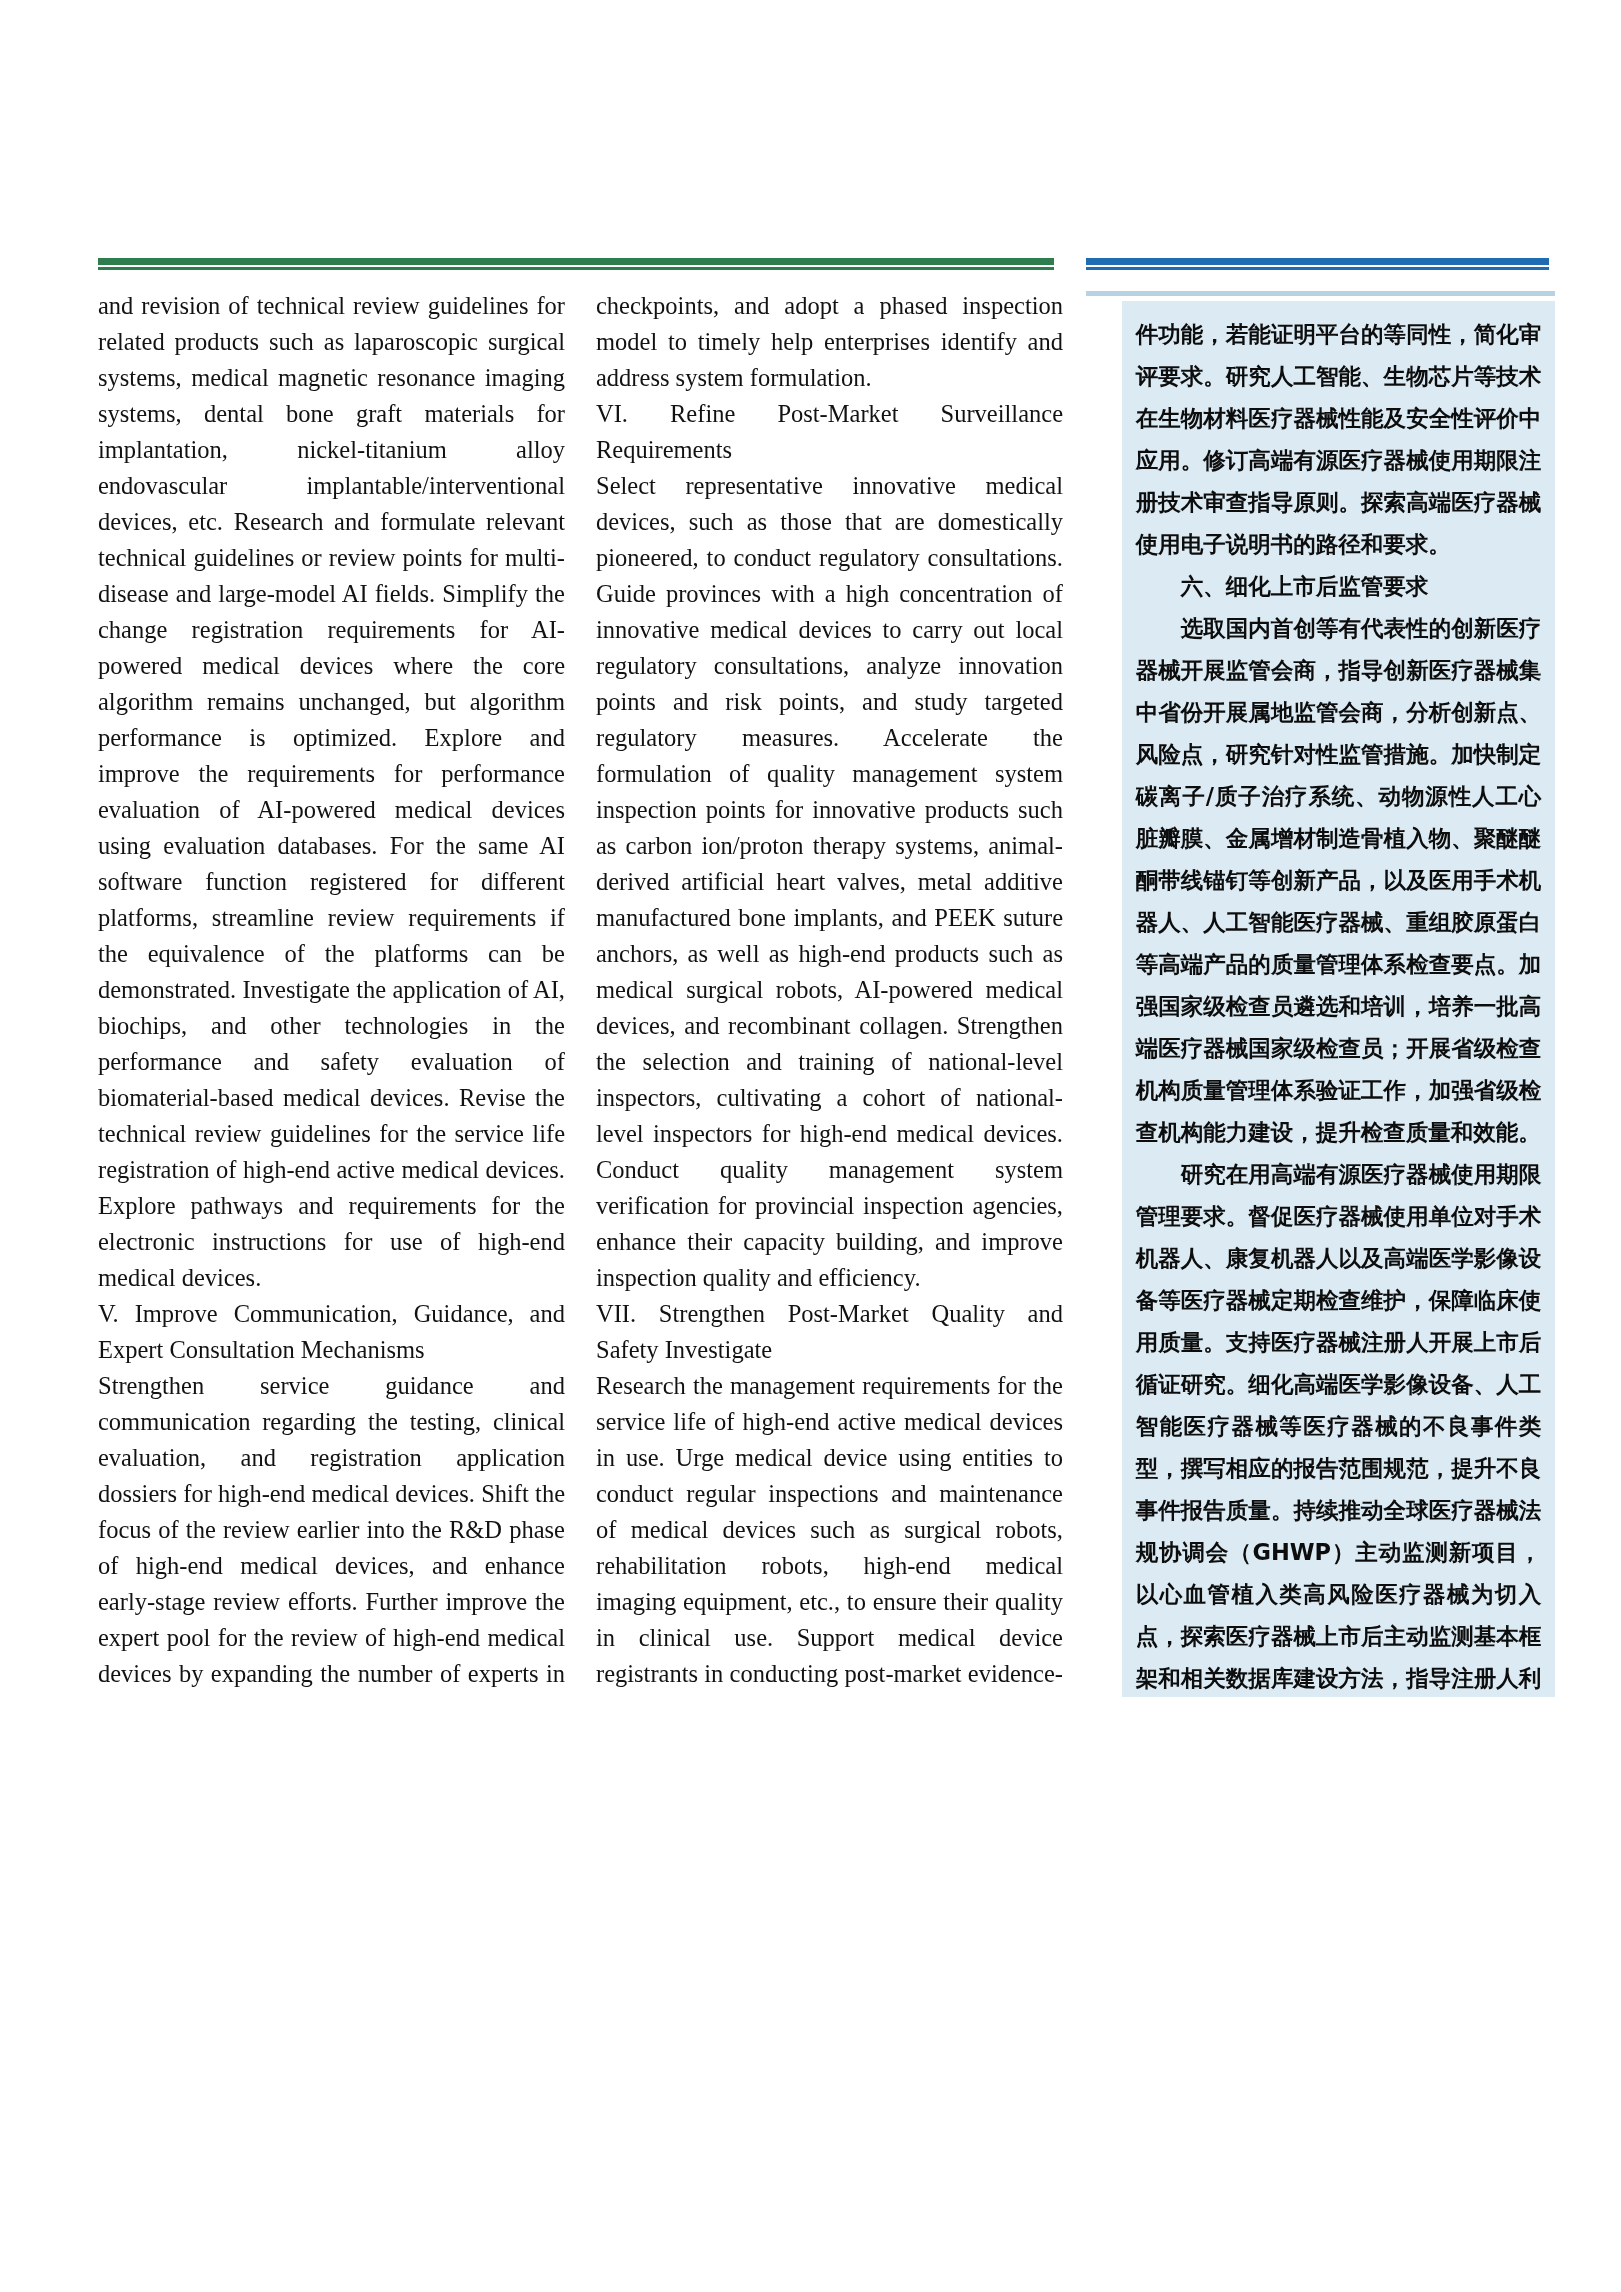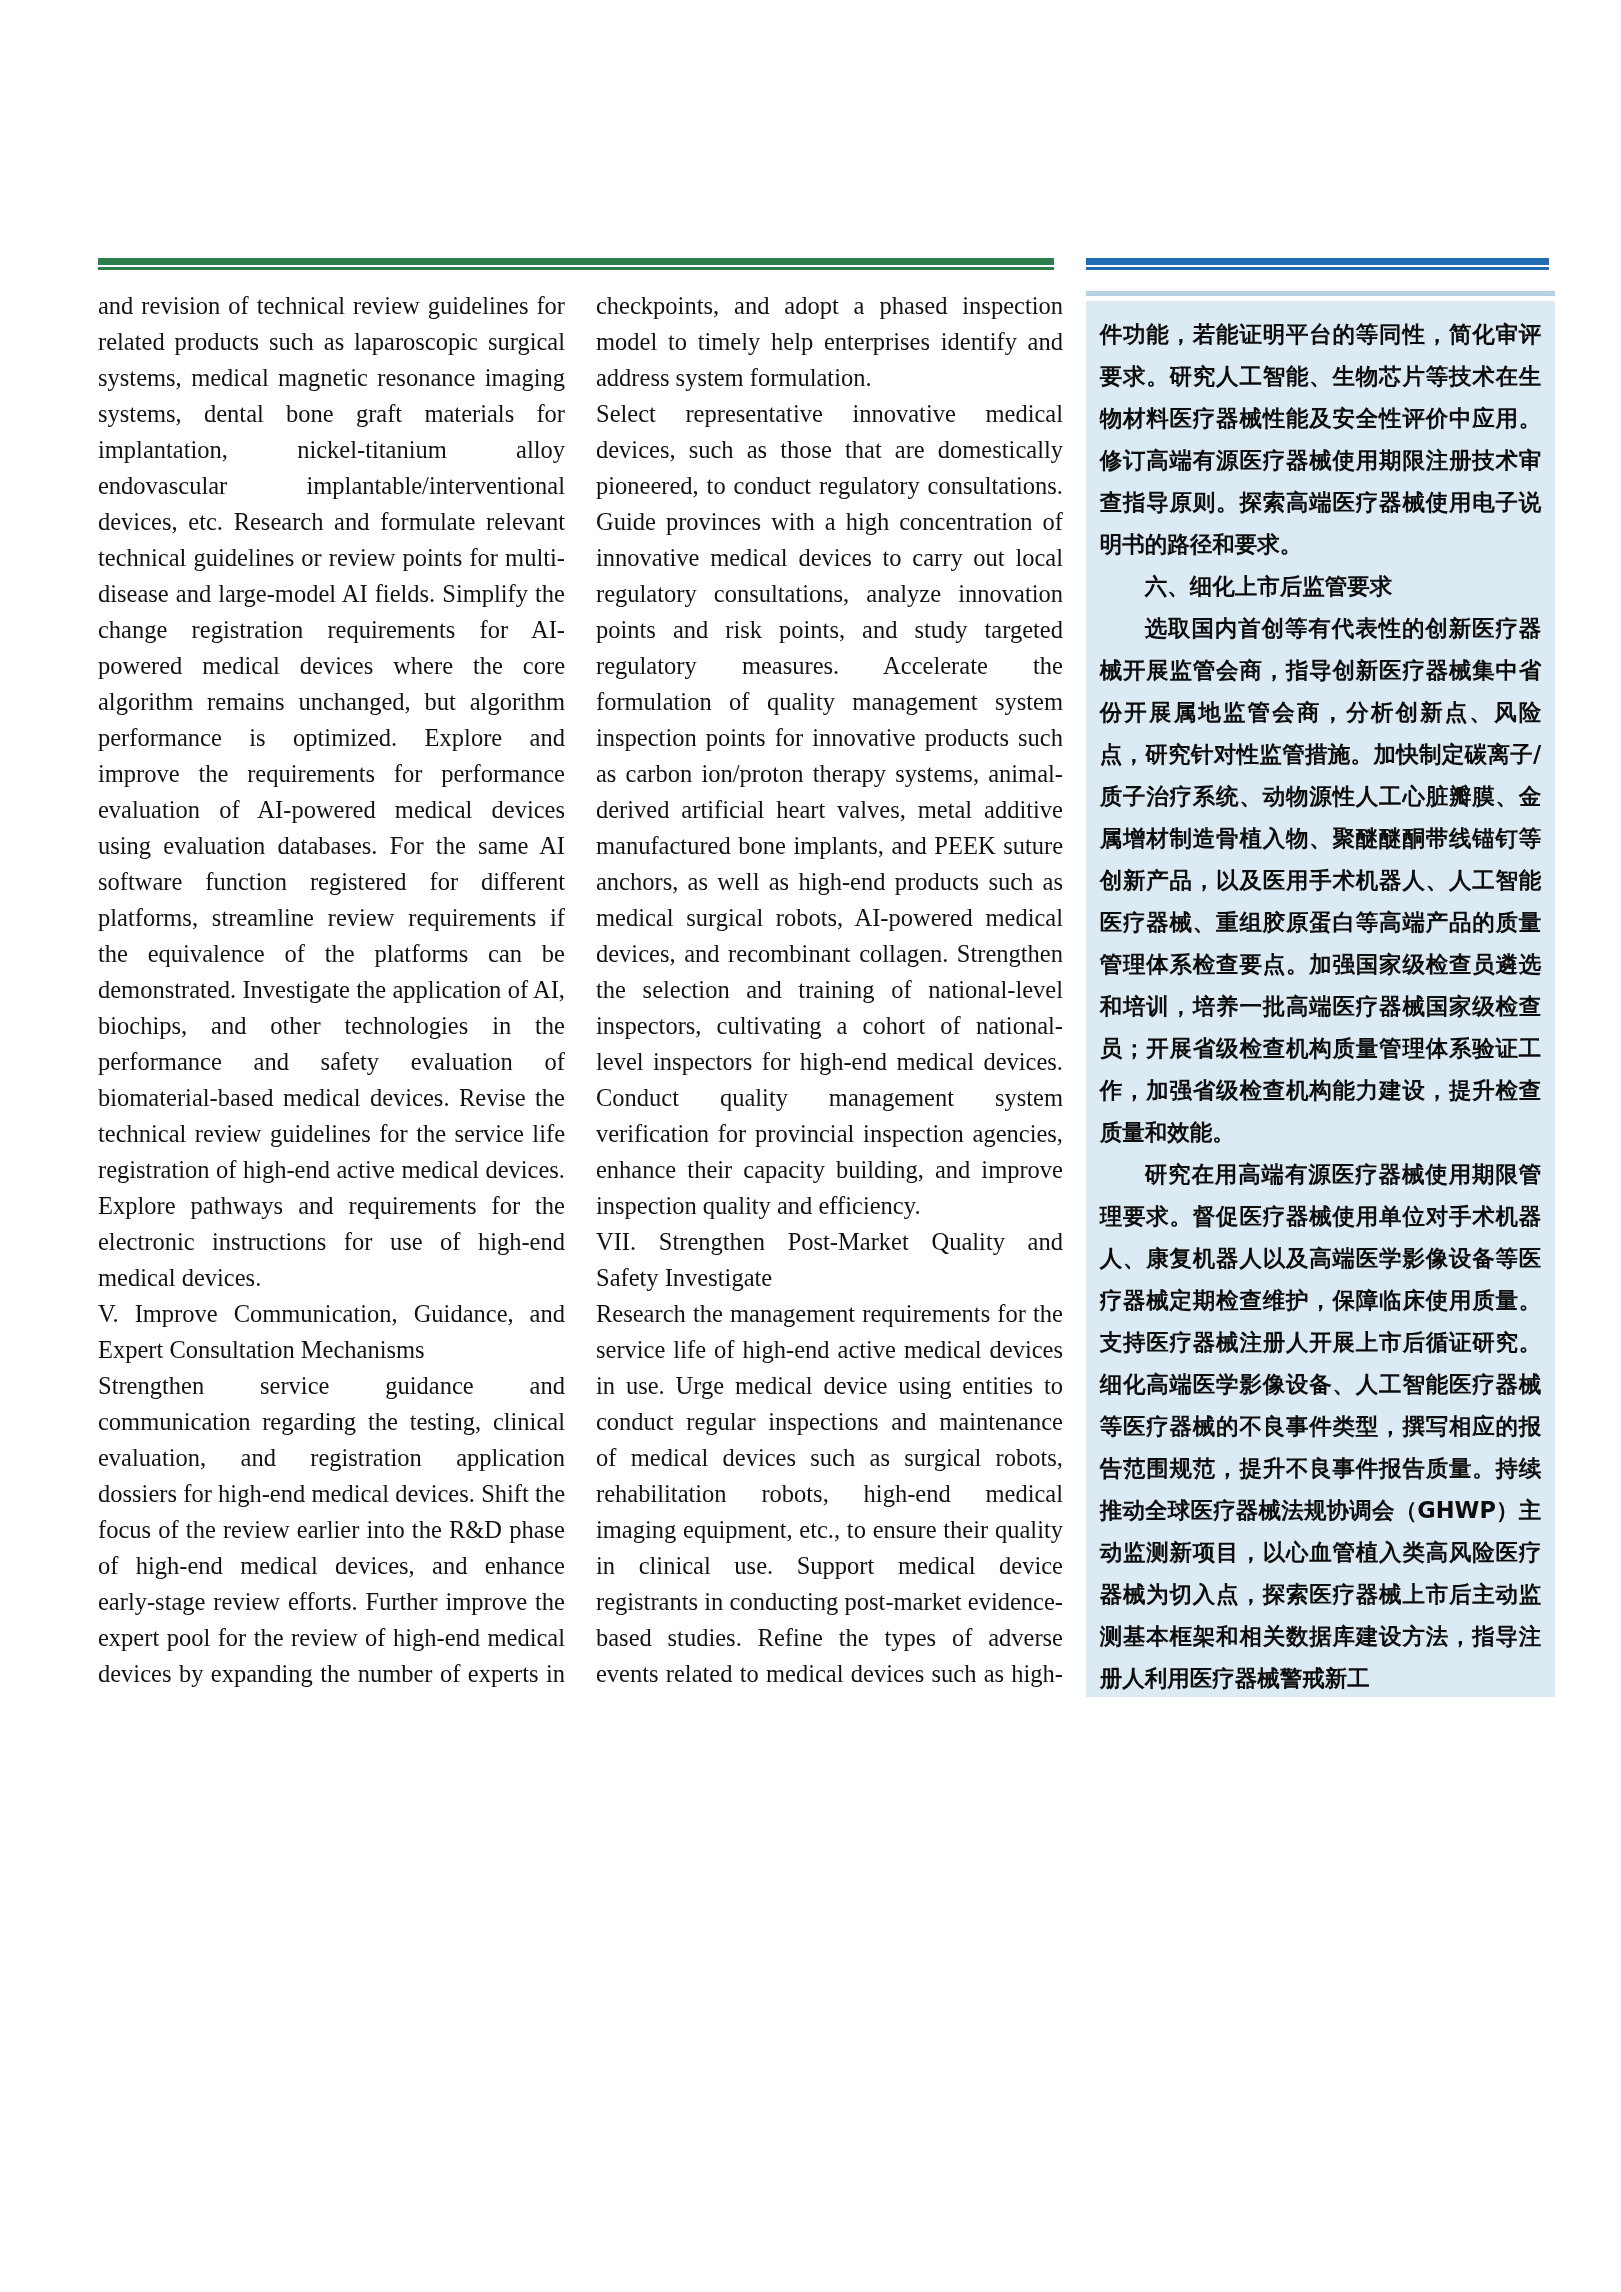--- a/index.html
+++ b/index.html
@@ -50,20 +50,21 @@
     flex-direction: column;
   }
   .panel-edge { height: 4.9px; background: #b7d3e3; }
   .panel-gap  { height: 4.9px; background: #ffffff; }
   .panel-body {
     flex: 1;
     background: #dcebf3;
     padding: 11.8px 13.7px 9.8px 13.7px;
     box-sizing: border-box;
     overflow: hidden;
+    margin-left: 36px;
   }
   .panel-body p {
     margin: 0;
     font-family: "DejaVu Sans", sans-serif;
     font-weight: bold;
     font-size: 22.5px;
     line-height: 42px;
     text-align: justify;
     color: #0d0d0d;
   }
@@ -107,20 +108,21 @@
   </div>
 
   <div class="col col-left">
     <p>and revision of technical review guidelines for related products such as laparoscopic surgical systems, medical magnetic resonance imaging systems, dental bone graft materials for implantation, nickel-titanium alloy endovascular implantable/interventional devices, etc. Research and formulate relevant technical guidelines or review points for multi-disease and large-model AI fields. Simplify the change registration requirements for AI-powered medical devices where the core algorithm remains unchanged, but algorithm performance is optimized. Explore and improve the requirements for performance evaluation of AI-powered medical devices using evaluation databases. For the same AI software function registered for different platforms, streamline review requirements if the equivalence of the platforms can be demonstrated. Investigate the application of AI, biochips, and other technologies in the performance and safety evaluation of biomaterial-based medical devices. Revise the technical review guidelines for the service life registration of high-end active medical devices. Explore pathways and requirements for the electronic instructions for use of high-end medical devices.</p>
     <p>V. Improve Communication, Guidance, and Expert Consultation Mechanisms</p>
     <p class="flow">Strengthen service guidance and communication regarding the testing, clinical evaluation, and registration application dossiers for high-end medical devices. Shift the focus of the review earlier into the R&amp;D phase of high-end medical devices, and enhance early-stage review efforts. Further improve the expert pool for the review of high-end medical devices by expanding the number of experts in related active devices, medical materials, and clinical fields, and broadening the professional and research areas covered by the expert pool. Establish a long-term mechanism for intellectual support from experts to provide suggestions and measures for cutting-edge high-end medical devices. Explore mechanisms to advance the registration system inspections of innovative high-end medical devices earlier, advance inspection</p>
   </div>
 
   <div class="col col-mid">
     <p>checkpoints, and adopt a phased inspection model to timely help enterprises identify and address system formulation.</p>
+    <p>VI. Refine Post-Market Surveillance Requirements</p>
     <p>Select representative innovative medical devices, such as those that are domestically pioneered, to conduct regulatory consultations. Guide provinces with a high concentration of innovative medical devices to carry out local regulatory consultations, analyze innovation points and risk points, and study targeted regulatory measures. Accelerate the formulation of quality management system inspection points for innovative products such as carbon ion/proton therapy systems, animal-derived artificial heart valves, metal additive manufactured bone implants, and PEEK suture anchors, as well as high-end products such as medical surgical robots, AI-powered medical devices, and recombinant collagen. Strengthen the selection and training of national-level inspectors, cultivating a cohort of national-level inspectors for high-end medical devices. Conduct quality management system verification for provincial inspection agencies, enhance their capacity building, and improve inspection quality and efficiency.</p>
     <p>VII. Strengthen Post-Market Quality and Safety Investigate</p>
     <p class="flow">Research the management requirements for the service life of high-end active medical devices in use. Urge medical device using entities to conduct regular inspections and maintenance of medical devices such as surgical robots, rehabilitation robots, high-end medical imaging equipment, etc., to ensure their quality in clinical use. Support medical device registrants in conducting post-market evidence-based studies. Refine the types of adverse events related to medical devices such as high-end medical imaging equipment, AI-powered medical devices, etc., draft corresponding reporting scope specifications, and improve adverse event reporting quality. Continue to promote new projects for active monitoring proposed by the Global Harmonization Working Party (GHWP). Starting with high-risk cardiovascular</p>
   </div>
 
   <div class="panel">
     <div class="panel-edge"></div>
     <div class="panel-gap"></div>
     <div class="panel-body">
       <p>件功能，若能证明平台的等同性，简化审评要求。研究人工智能、生物芯片等技术在生物材料医疗器械性能及安全性评价中应用。修订高端有源医疗器械使用期限注册技术审查指导原则。探索高端医疗器械使用电子说明书的路径和要求。</p>

